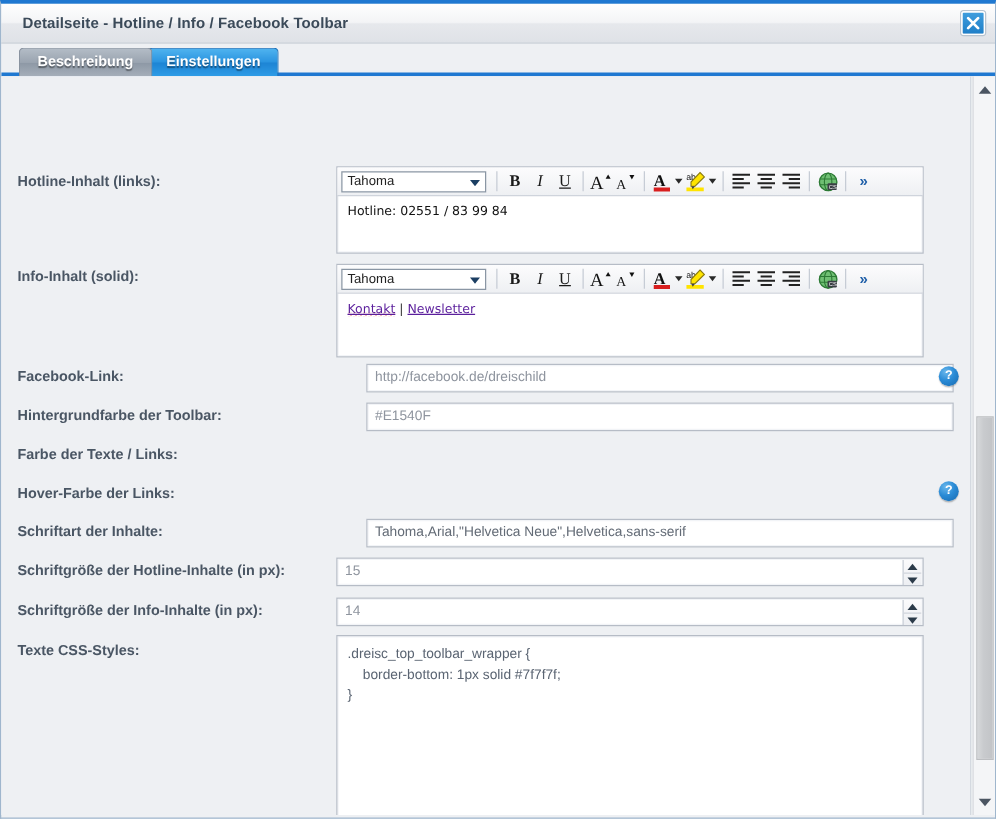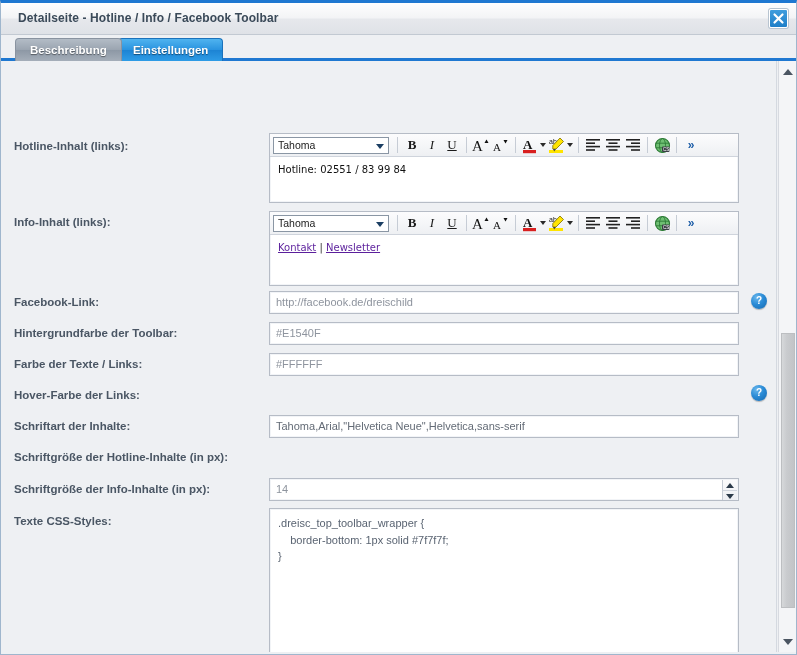--- a/index.html
+++ b/index.html
@@ -204,21 +204,21 @@
     border: 1px solid #b6bcc6;
     box-shadow: 0 0 0 1px #f2f4f7 inset;
     font-size: 11px;
     color: #8e949e;
     padding: 0 6px;
     line-height: 21px;
     white-space: nowrap;
     overflow: hidden;
     font-family: "Liberation Sans", sans-serif;
   }
-  .field.w-full { width: 470px; }
+  .field.w-full { width: 470px; margin-left: 24px; }
   .field.w-spin { width: 470px; padding-right: 20px; }
 
   .spinner {
     position: absolute;
     width: 15px; height: 21px;
     top: 1px; right: 1px;
     display: flex;
     flex-direction: column;
     background: linear-gradient(to bottom, #fbfbfc, #eceef2);
     border-left: 1px solid #c6ccd5;
@@ -431,21 +431,21 @@
             </svg>
           </div>
           <div class="tsep"></div>
           <div class="tbtn" style="color:#1f5fa8;font-weight:bold;">
             <span>»</span>
           </div>
         </div>
         <div class="editor-content">Hotline: 02551 / 83 99 84</div>
       </div>
 
-      <div class="label" style="top:155px">Info-Inhalt (links):</div>
+      <div class="label" style="top:155px">Info-Inhalt (solid):</div>
       <div class="editor" style="top:150px; height:75px;">
         <div class="editor-toolbar">
           <div class="font-select">
             <span>Tahoma</span>
             <span class="caret"></span>
           </div>
           <div class="tsep"></div>
           <div class="tbtn">
               <b>B</b>
             </div>
@@ -537,29 +537,39 @@
       </div>
 
       <div class="label" style="top:235px">Facebook-Link:</div>
       <div class="field w-full" style="top:230px">http://facebook.de/dreischild</div>
       <div class="help-icon" style="top:232px">?</div>
 
       <div class="label" style="top:266px">Hintergrundfarbe der Toolbar:</div>
       <div class="field w-full" style="top:261px">#E1540F</div>
 
       <div class="label" style="top:297px">Farbe der Texte / Links:</div>
-      <div class="field w-full" style="top:292px">#FFFFFF</div>
 
       <div class="label" style="top:328px">Hover-Farbe der Links:</div>
       <div class="help-icon" style="top:324px">?</div>
 
       <div class="label" style="top:359px">Schriftart der Inhalte:</div>
       <div class="field w-full" style="top:354px; color:#636b76;">Tahoma,Arial,"Helvetica Neue",Helvetica,sans-serif</div>
 
       <div class="label" style="top:390px">Schriftgröße der Hotline-Inhalte (in px):</div>
+      <div class="field w-spin" style="top:385px">
+        <span>15</span>
+        <span class="spinner">
+          <span class="spin-btn">
+              <span class="tri-up"></span>
+            </span>
+          <span class="spin-btn">
+              <span class="tri-down"></span>
+            </span>
+        </span>
+      </div>
 
       <div class="label" style="top:422px">Schriftgröße der Info-Inhalte (in px):</div>
       <div class="field w-spin" style="top:417px">
         <span>14</span>
         <span class="spinner">
           <span class="spin-btn">
               <span class="tri-up"></span>
             </span>
           <span class="spin-btn">
               <span class="tri-down"></span>

